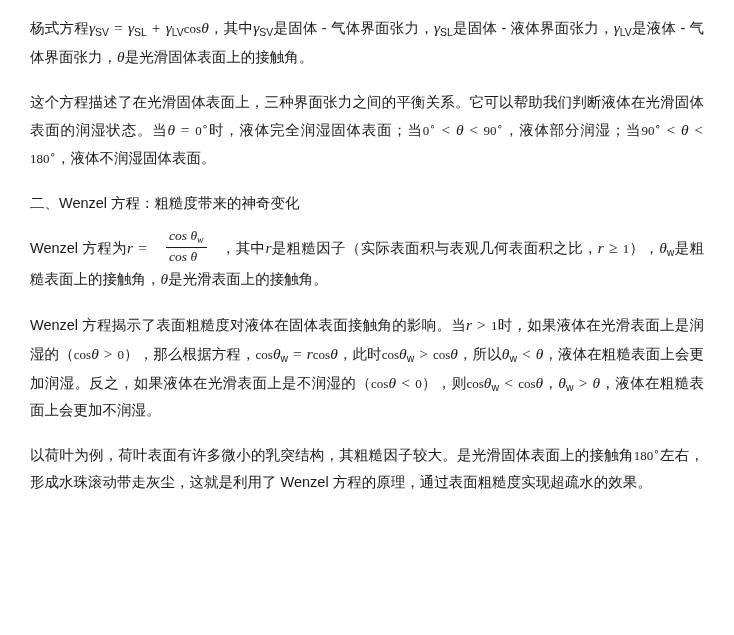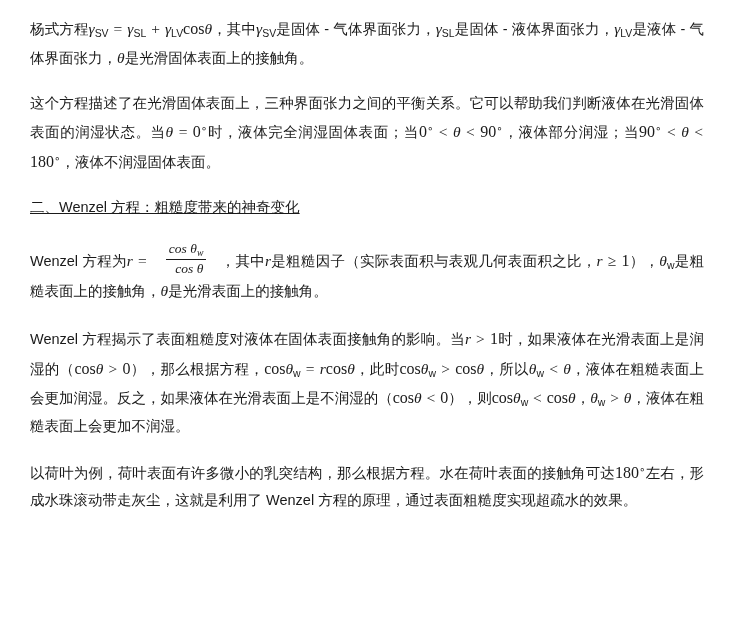--- a/index.html
+++ b/index.html
@@ -20,37 +20,36 @@
     width: 734px;
   }
   .para {
     font-size: 14.5px;
     line-height: 1.85;
     margin: 0 0 18px 0;
     text-align: justify;
     color: #1a1a1a;
   }
   .para.heading {
-    margin-bottom: 20px;
-    text-decoration: underline;
+    margin-bottom: 12px;
   }
   .m {
     font-family: "Liberation Serif", serif;
     font-style: italic;
     font-size: 15.5px;
   }
   .mup {
     font-family: "Liberation Serif", serif;
     font-style: normal;
-    font-size: 16px;
+    font-size: 13px;
   }
   .frac {
     display: inline-block;
     vertical-align: -0.55em;
-    text-align: right;
+    text-align: left;
     font-family: "Liberation Serif", serif;
     font-size: 13.5px;
     line-height: 1.18;
     margin: 0 14px;
   }
   .frac .num {
     display: block;
     padding: 0 3px 1px 3px;
     border-bottom: 1px solid #1a1a1a;
     font-style: italic;
@@ -78,15 +77,15 @@
 </head>
 <body>
 
 <div class="page">
   <div id="paragraphs-container">
       <p class="para"><span class="cjk">杨式方程</span><span class="m">γ</span><span class="sub">SV</span><span class="op"> = </span><span class="m">γ</span><span class="sub">SL</span><span class="op"> + </span><span class="m">γ</span><span class="sub">LV</span><span class="mup">cos</span><span class="m">θ</span><span class="cjk">，其中</span><span class="m">γ</span><span class="sub">SV</span><span class="cjk">是固体 - 气体界面张力，</span><span class="m">γ</span><span class="sub">SL</span><span class="cjk">是固体 - 液体界面张力，</span><span class="m">γ</span><span class="sub">LV</span><span class="cjk">是液体 - 气体界面张力，</span><span class="m">θ</span><span class="cjk">是光滑固体表面上的接触角。</span></p>
       <p class="para"><span class="cjk">这个方程描述了在光滑固体表面上，三种界面张力之间的平衡关系。它可以帮助我们判断液体在光滑固体表面的润湿状态。当</span><span class="m">θ</span><span class="op"> = </span><span class="mup">0</span><span class="sup">∘</span><span class="cjk">时，液体完全润湿固体表面；当</span><span class="mup">0</span><span class="sup">∘</span><span class="op"> &lt; </span><span class="m">θ</span><span class="op"> &lt; </span><span class="mup">90</span><span class="sup">∘</span><span class="cjk">，液体部分润湿；当</span><span class="mup">90</span><span class="sup">∘</span><span class="op"> &lt; </span><span class="m">θ</span><span class="op"> &lt; </span><span class="mup">180</span><span class="sup">∘</span><span class="cjk">，液体不润湿固体表面。</span></p>
       <p class="para heading"><span class="cjk">二、Wenzel 方程：粗糙度带来的神奇变化</span></p>
       <p class="para"><span class="cjk">Wenzel 方程为</span><span class="m">r</span><span class="op"> = </span><span class="frac"><span class="num">cos θ<span class="sub">w</span></span><span class="den">cos θ</span></span><span class="cjk">，其中</span><span class="m">r</span><span class="cjk">是粗糙因子（实际表面积与表观几何表面积之比，</span><span class="m">r</span><span class="op"> ≥ </span><span class="mup">1</span><span class="cjk">），</span><span class="m">θ</span><span class="sub">w</span><span class="cjk">是粗糙表面上的接触角，</span><span class="m">θ</span><span class="cjk">是光滑表面上的接触角。</span></p>
       <p class="para"><span class="cjk">Wenzel 方程揭示了表面粗糙度对液体在固体表面接触角的影响。当</span><span class="m">r</span><span class="op"> &gt; </span><span class="mup">1</span><span class="cjk">时，如果液体在光滑表面上是润湿的（</span><span class="mup">cos</span><span class="m">θ</span><span class="op"> &gt; </span><span class="mup">0</span><span class="cjk">），那么根据方程，</span><span class="mup">cos</span><span class="m">θ</span><span class="sub">w</span><span class="op"> = </span><span class="m">r</span><span class="mup">cos</span><span class="m">θ</span><span class="cjk">，此时</span><span class="mup">cos</span><span class="m">θ</span><span class="sub">w</span><span class="op"> &gt; </span><span class="mup">cos</span><span class="m">θ</span><span class="cjk">，所以</span><span class="m">θ</span><span class="sub">w</span><span class="op"> &lt; </span><span class="m">θ</span><span class="cjk">，液体在粗糙表面上会更加润湿。反之，如果液体在光滑表面上是不润湿的（</span><span class="mup">cos</span><span class="m">θ</span><span class="op"> &lt; </span><span class="mup">0</span><span class="cjk">），则</span><span class="mup">cos</span><span class="m">θ</span><span class="sub">w</span><span class="op"> &lt; </span><span class="mup">cos</span><span class="m">θ</span><span class="cjk">，</span><span class="m">θ</span><span class="sub">w</span><span class="op"> &gt; </span><span class="m">θ</span><span class="cjk">，液体在粗糙表面上会更加不润湿。</span></p>
-      <p class="para"><span class="cjk">以荷叶为例，荷叶表面有许多微小的乳突结构，那么根据方程。水在荷叶表面的接触角可达</span><span class="mup">180</span><span class="sup">∘</span><span class="cjk">左右，形成水珠滚动带走灰尘，这就是利用了 Wenzel 方程的原理，通过表面粗糙度实现超疏水的效果。</span></p>
+      <p class="para"><span class="cjk">以荷叶为例，荷叶表面有许多微小的乳突结构，其粗糙因子较大。是光滑固体表面上的接触角</span><span class="mup">180</span><span class="sup">∘</span><span class="cjk">左右，形成水珠滚动带走灰尘，这就是利用了 Wenzel 方程的原理，通过表面粗糙度实现超疏水的效果。</span></p>
     </div>
 </div>
 
 </body></html>

